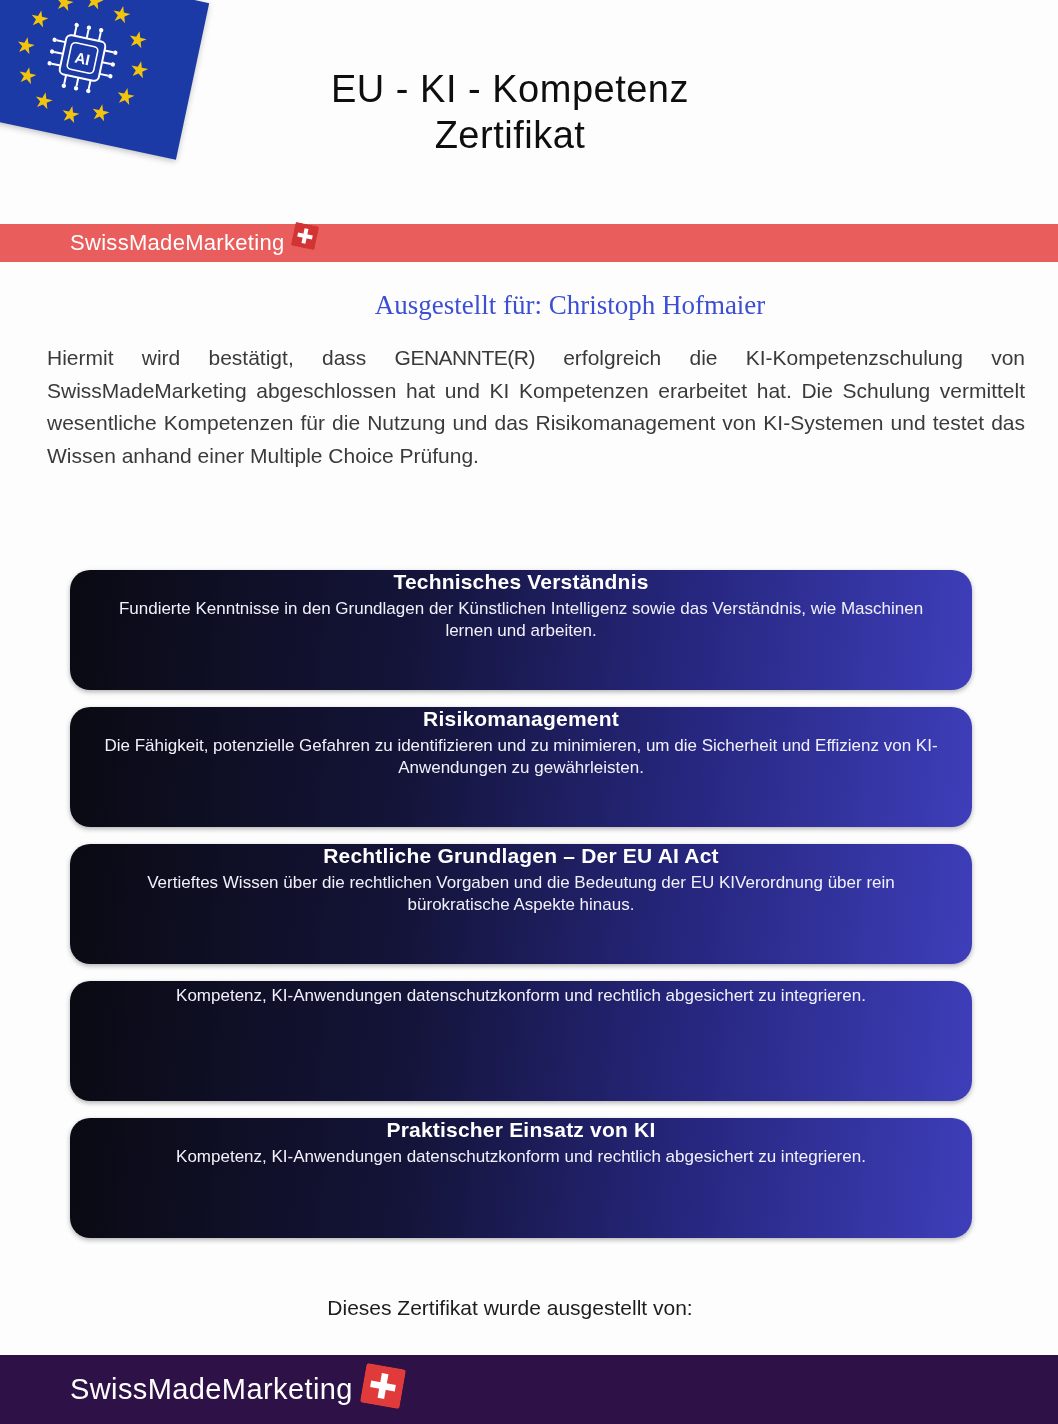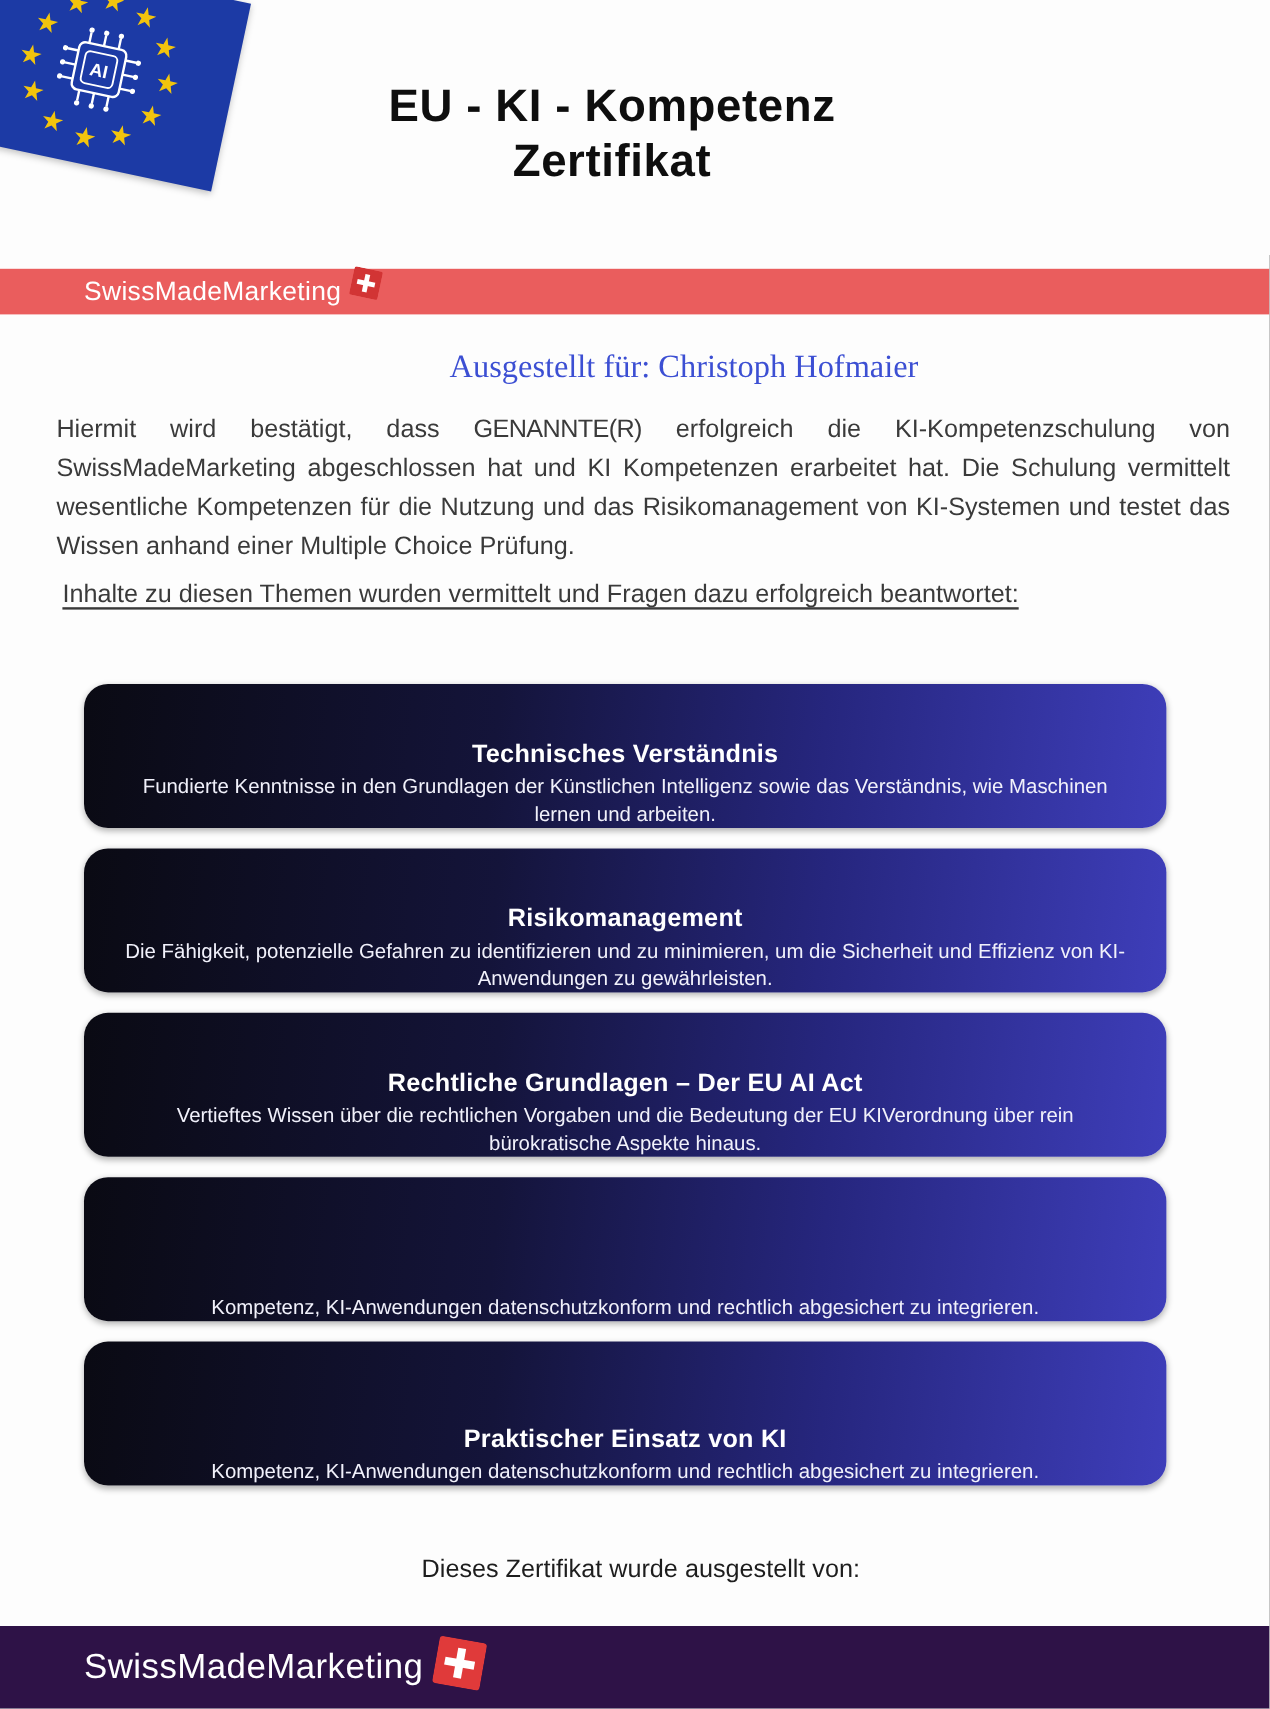--- a/index.html
+++ b/index.html
@@ -12,21 +12,21 @@
   .eu-flag{
     position:absolute;left:-30px;top:-22px;width:225px;height:160px;
     transform:rotate(12deg);
     background:#1c3aa5;
     box-shadow:0 2px 6px rgba(0,0,0,.25);
   }
   .eu-flag svg{position:absolute;inset:0;width:100%;height:100%;}
   
   .cert-title{
     position:absolute;top:66px;left:0;width:1020px;
-    text-align:center;font-weight:700;font-size:38px;line-height:1.22;
+    text-align:center;font-weight:400;font-size:38px;line-height:1.22;
     color:#0e0e0e;letter-spacing:.5px;
   }
   
   .brand-banner{
     position:absolute;top:224px;left:0;width:100%;height:38px;
     background:#ea5d5d;display:flex;align-items:center;padding-left:70px;
     box-sizing:border-box;
   }
   .brand-banner .brand-text{
     color:#ffffff;font-size:22px;font-weight:500;letter-spacing:.3px;
@@ -51,30 +51,30 @@
     font-size:21px;color:#3a3a3a;
     text-decoration:underline;text-underline-offset:4px;
   }
   
   .topics{
     position:absolute;top:570px;left:70px;width:902px;
   }
   .topic-box{
     height:120px;margin-bottom:17px;border-radius:20px;
     background:linear-gradient(96deg,#0a0a13 0%,#14143a 38%,#26267e 68%,#3e3eba 100%);
-    color:#ffffff;display:flex;flex-direction:column;justify-content:flex-end;
+    color:#ffffff;display:flex;flex-direction:column;justify-content:flex-start;
     align-items:center;text-align:center;padding:0 26px;box-sizing:border-box;
     box-shadow:0 2px 5px rgba(0,0,0,.3);
   }
   .topic-title{font-size:21px;font-weight:700;letter-spacing:.2px;}
   .topic-desc{font-size:17px;line-height:1.32;margin-top:4px;color:#f1f1fb;max-width:852px;}
   
   .issued-line{
     position:absolute;top:1296px;left:0;width:1020px;text-align:center;
-    font-size:21px;color:#1d1d1d;padding-left:24px;
+    font-size:21px;color:#1d1d1d;
   }
   
   .footer-band{
     position:absolute;top:1355px;left:0;width:100%;height:69px;
     background:#2e1247;display:flex;align-items:center;padding-left:70px;
     box-sizing:border-box;
   }
   .footer-band .brand-text{
     color:#ffffff;font-size:29px;font-weight:500;letter-spacing:.4px;
   }
@@ -140,21 +140,20 @@
         <rect x="10" y="4.5" width="4" height="15" fill="#ffffff"></rect>
         <rect x="4.5" y="10" width="15" height="4" fill="#ffffff"></rect>
       </svg>
     </span>
   </div>
 
   <div class="recipient">Ausgestellt für: Christoph Hofmaier</div>
 
   <p class="intro"><span>Hiermit wird bestätigt, dass </span><span class="genannte">GENANNTE(R)</span><span> erfolgreich die KI-Kompetenzschulung von SwissMadeMarketing abgeschlossen hat und KI Kompetenzen erarbeitet hat. Die Schulung vermittelt wesentliche Kompetenzen für die Nutzung und das Risikomanagement von KI-Systemen und testet das Wissen anhand einer Multiple Choice Prüfung.</span></p>
 
-  <div class="topics-heading">Inhalte zu diesen Themen wurden vermittelt und Fragen dazu erfolgreich beantwortet:</div>
 
   <div class="topics">
     <div class="topic-box">
       <div class="topic-title">Technisches Verständnis</div>
       <div class="topic-desc">Fundierte Kenntnisse in den Grundlagen der Künstlichen Intelligenz sowie das Verständnis, wie Maschinen lernen und arbeiten.</div>
     </div>
     <div class="topic-box">
       <div class="topic-title">Risikomanagement</div>
       <div class="topic-desc">Die Fähigkeit, potenzielle Gefahren zu identifizieren und zu minimieren, um die Sicherheit und Effizienz von KI-Anwendungen zu gewährleisten.</div>
     </div>

